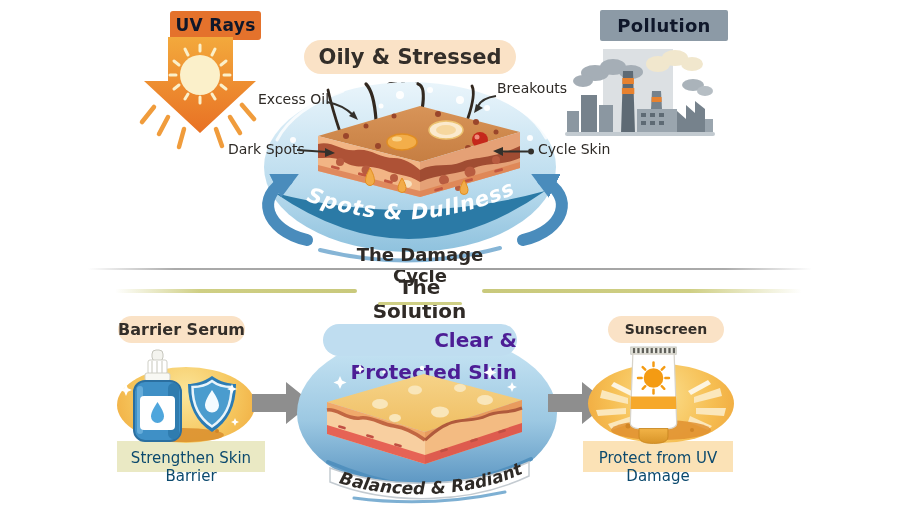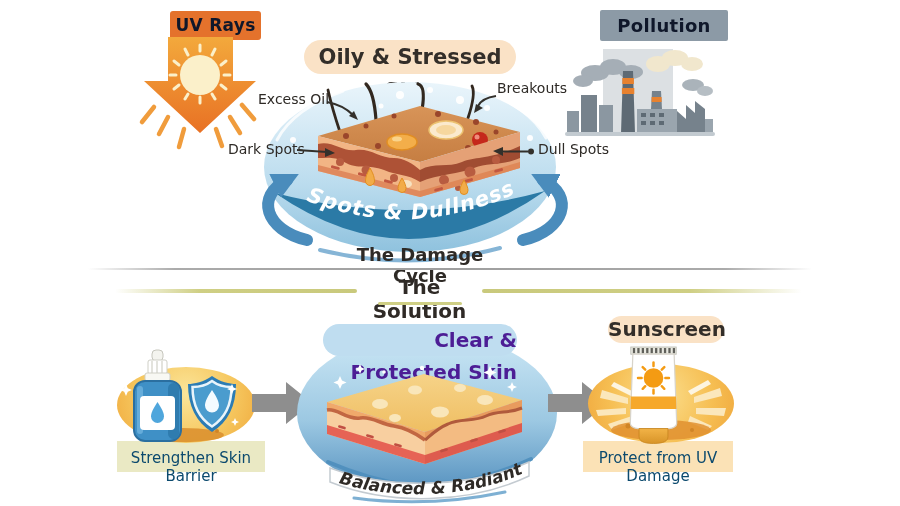--- a/index.html
+++ b/index.html
@@ -211,36 +211,37 @@
     <path d="M24,2 Q10,4 6,12" stroke="#33302B" stroke-width="2" fill="none"></path>
     <polygon points="2,19 4,10 11,14" fill="#33302B"></polygon>
   </svg>
 
   <div class="abs callout" style="left:228px;top:141px;">Dark Spots</div>
   <svg class="abs" style="left:296px;top:146px;width:40px;height:12px;" viewBox="0 0 40 12">
     <line x1="1" y1="4" x2="31" y2="6" stroke="#33302B" stroke-width="2"></line>
     <polygon points="39,7 29,2 29,11" fill="#33302B"></polygon>
   </svg>
 
-  <div class="abs callout" style="left:538px;top:141px;">Dull Spots</div>
+  <div class="abs callout" style="left:538px;top:141px;">Cycle Skin</div>
   <svg class="abs" style="left:492px;top:146px;width:44px;height:12px;" viewBox="0 0 44 12">
     <polygon points="1,5 11,1 11,10" fill="#33302B"></polygon>
     <line x1="8" y1="5.5" x2="36" y2="5.5" stroke="#33302B" stroke-width="2"></line>
     <circle cx="39" cy="5.5" r="3" fill="#33302B"></circle>
   </svg>
 
   <div class="abs" style="left:345px;top:244px;width:150px;text-align:center;font-size:18px;font-weight:bold;color:#2E2A26;">The Damage Cycle</div>
 
   <div class="abs hline" style="left:88px;top:268px;width:724px;height:2px;background:linear-gradient(90deg,rgba(171,171,171,0),#ABABAB 12%,#9E9E9E 50%,#ABABAB 88%,rgba(171,171,171,0));"></div>
 
   <div class="abs hline" style="left:115px;top:289px;width:242px;height:3.5px;background:linear-gradient(90deg,rgba(207,207,132,0),#CFCF84 35%,#C9C97C);"></div>
   <div class="abs" style="left:352px;top:275px;width:135px;text-align:center;font-size:20px;font-weight:bold;color:#2F2A26;">The Solution</div>
   <div class="abs hline" style="left:482px;top:289px;width:320px;height:3.5px;background:linear-gradient(90deg,#C9C97C,#CFCF84 65%,rgba(207,207,132,0));"></div>
   <div class="abs hline" style="left:378px;top:302px;width:84px;height:2.5px;background:#CFCF84;"></div>
 
+  <div class="abs pill" style="left:118px;top:316px;width:127px;height:27px;line-height:27px;font-size:16px;border-radius:14px;">Barrier Serum</div>
   <div class="abs caption-box" style="left:117px;top:441px;width:148px;height:31px;background:#EAE9C4;">
     <span style="display:block;padding-top:8px;">Strengthen Skin Barrier</span>
   </div>
   <div class="abs" style="left:117px;top:367px;width:138px;height:76px;border-radius:50%;
               background:radial-gradient(circle at 50% 35%, #FBE59A 0%, #F6C860 55%, #F0A93C 100%);"></div>
   <svg class="abs" style="left:120px;top:346px;width:120px;height:100px;" viewBox="0 0 120 100">
     <ellipse cx="62" cy="89" rx="42" ry="7" fill="#DC9130" opacity=".9"></ellipse>
     <circle cx="28" cy="82" r="2.5" fill="#D08526"></circle>
       <circle cx="97" cy="85" r="2" fill="#D08526"></circle>
 
@@ -338,21 +339,21 @@
     <text font-size="17" font-weight="bold" font-style="italic" fill="#2E2A26">
       <textPath href="#ribbonPath" startOffset="50%" text-anchor="middle">Balanced &amp; Radiant</textPath>
     </text>
     <path d="M32,44 Q107,54 183,38" stroke="#5E9CC8" stroke-width="3" fill="none" stroke-linecap="round" opacity=".8"></path>
   </svg>
 
   <svg class="abs" style="left:548px;top:378px;width:60px;height:50px;" viewBox="0 0 60 50">
     <polygon points="0,16 34,16 34,4 60,25 34,46 34,34 0,34" fill="#8E8E8E"></polygon>
   </svg>
 
-  <div class="abs pill" style="left:608px;top:316px;width:116px;height:27px;line-height:27px;font-size:20px;border-radius:14px;">Sunscreen</div>
+  <div class="abs pill" style="left:608px;top:316px;width:116px;height:27px;line-height:27px;font-size:14px;border-radius:14px;">Sunscreen</div>
   <div class="abs caption-box" style="left:583px;top:441px;width:150px;height:31px;background:#FBE2B6;">
     <span style="display:block;padding-top:8px;">Protect from UV Damage</span>
   </div>
   <div class="abs" style="left:588px;top:364px;width:146px;height:79px;border-radius:50%;
               background:radial-gradient(circle at 50% 40%, #FBDF8E 0%, #F6BE52 60%, #EFA63C 100%);"></div>
   <svg class="abs" style="left:588px;top:364px;width:146px;height:79px;" viewBox="0 0 146 79">
     <g fill="#FBE7BB">
       <polygon points="14,26 40,34 40,40 12,34"></polygon>
       <polygon points="8,46 38,44 38,50 10,52"></polygon>
       <polygon points="20,60 44,52 46,58 24,66"></polygon>

